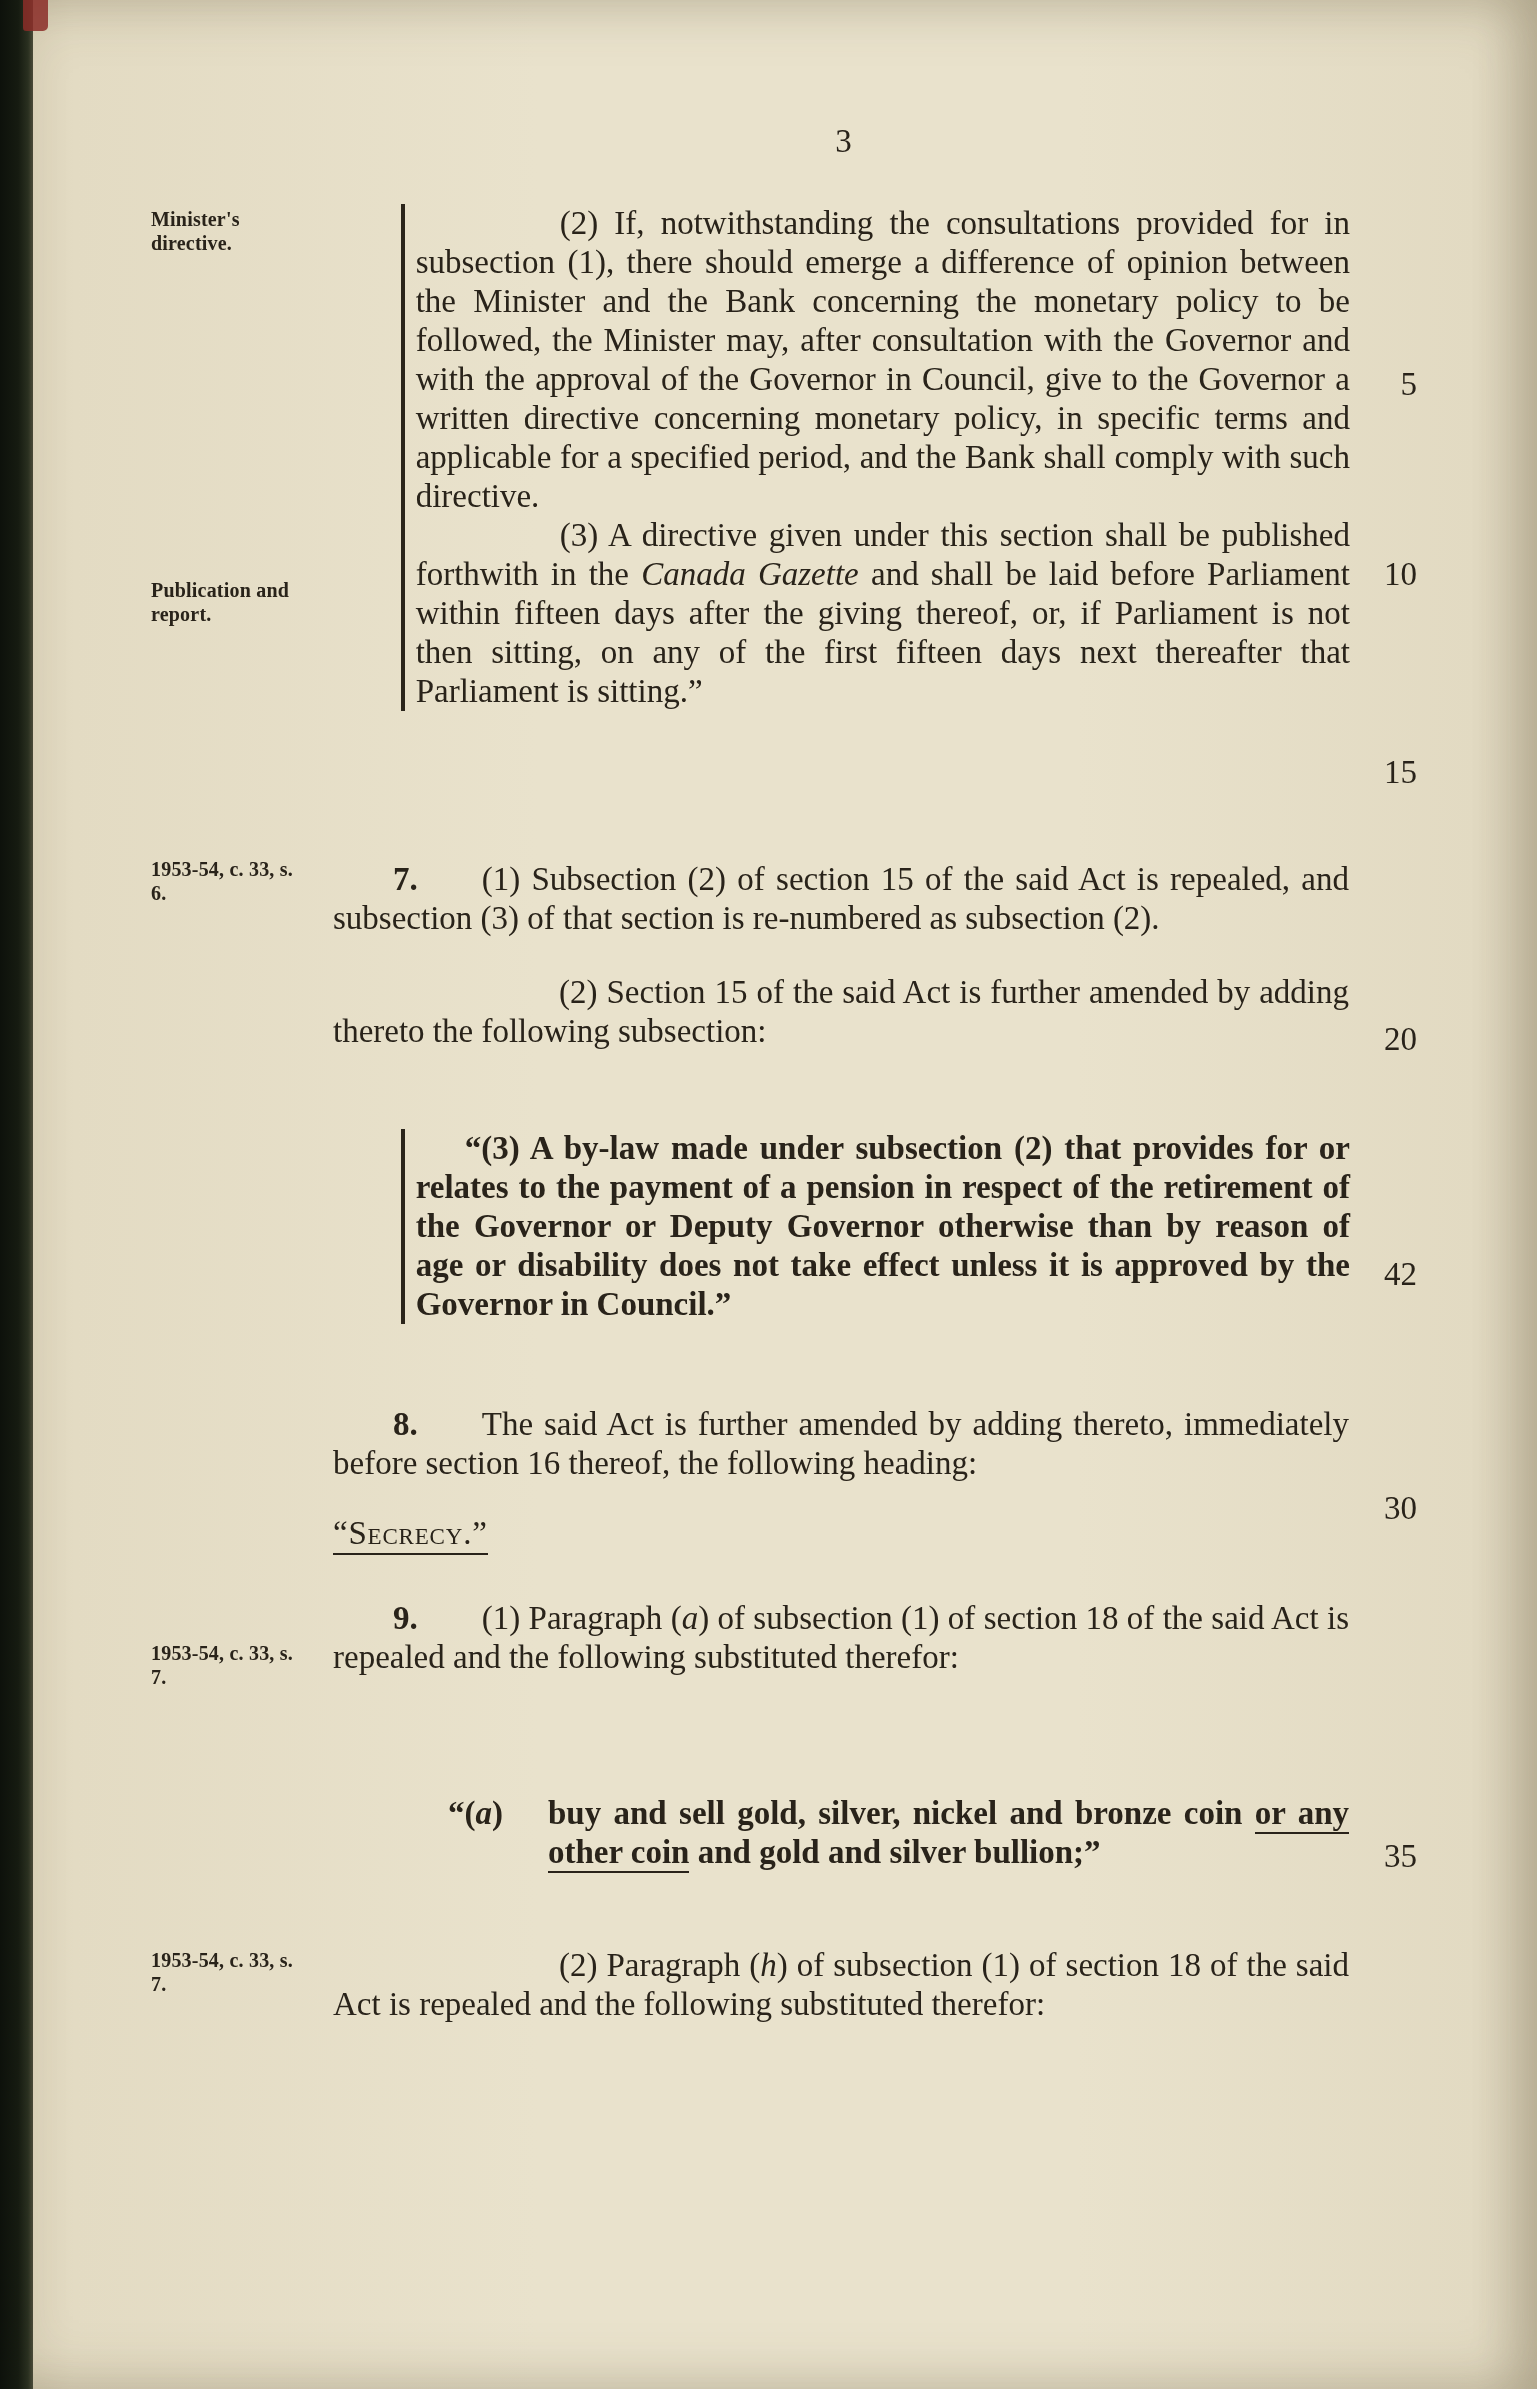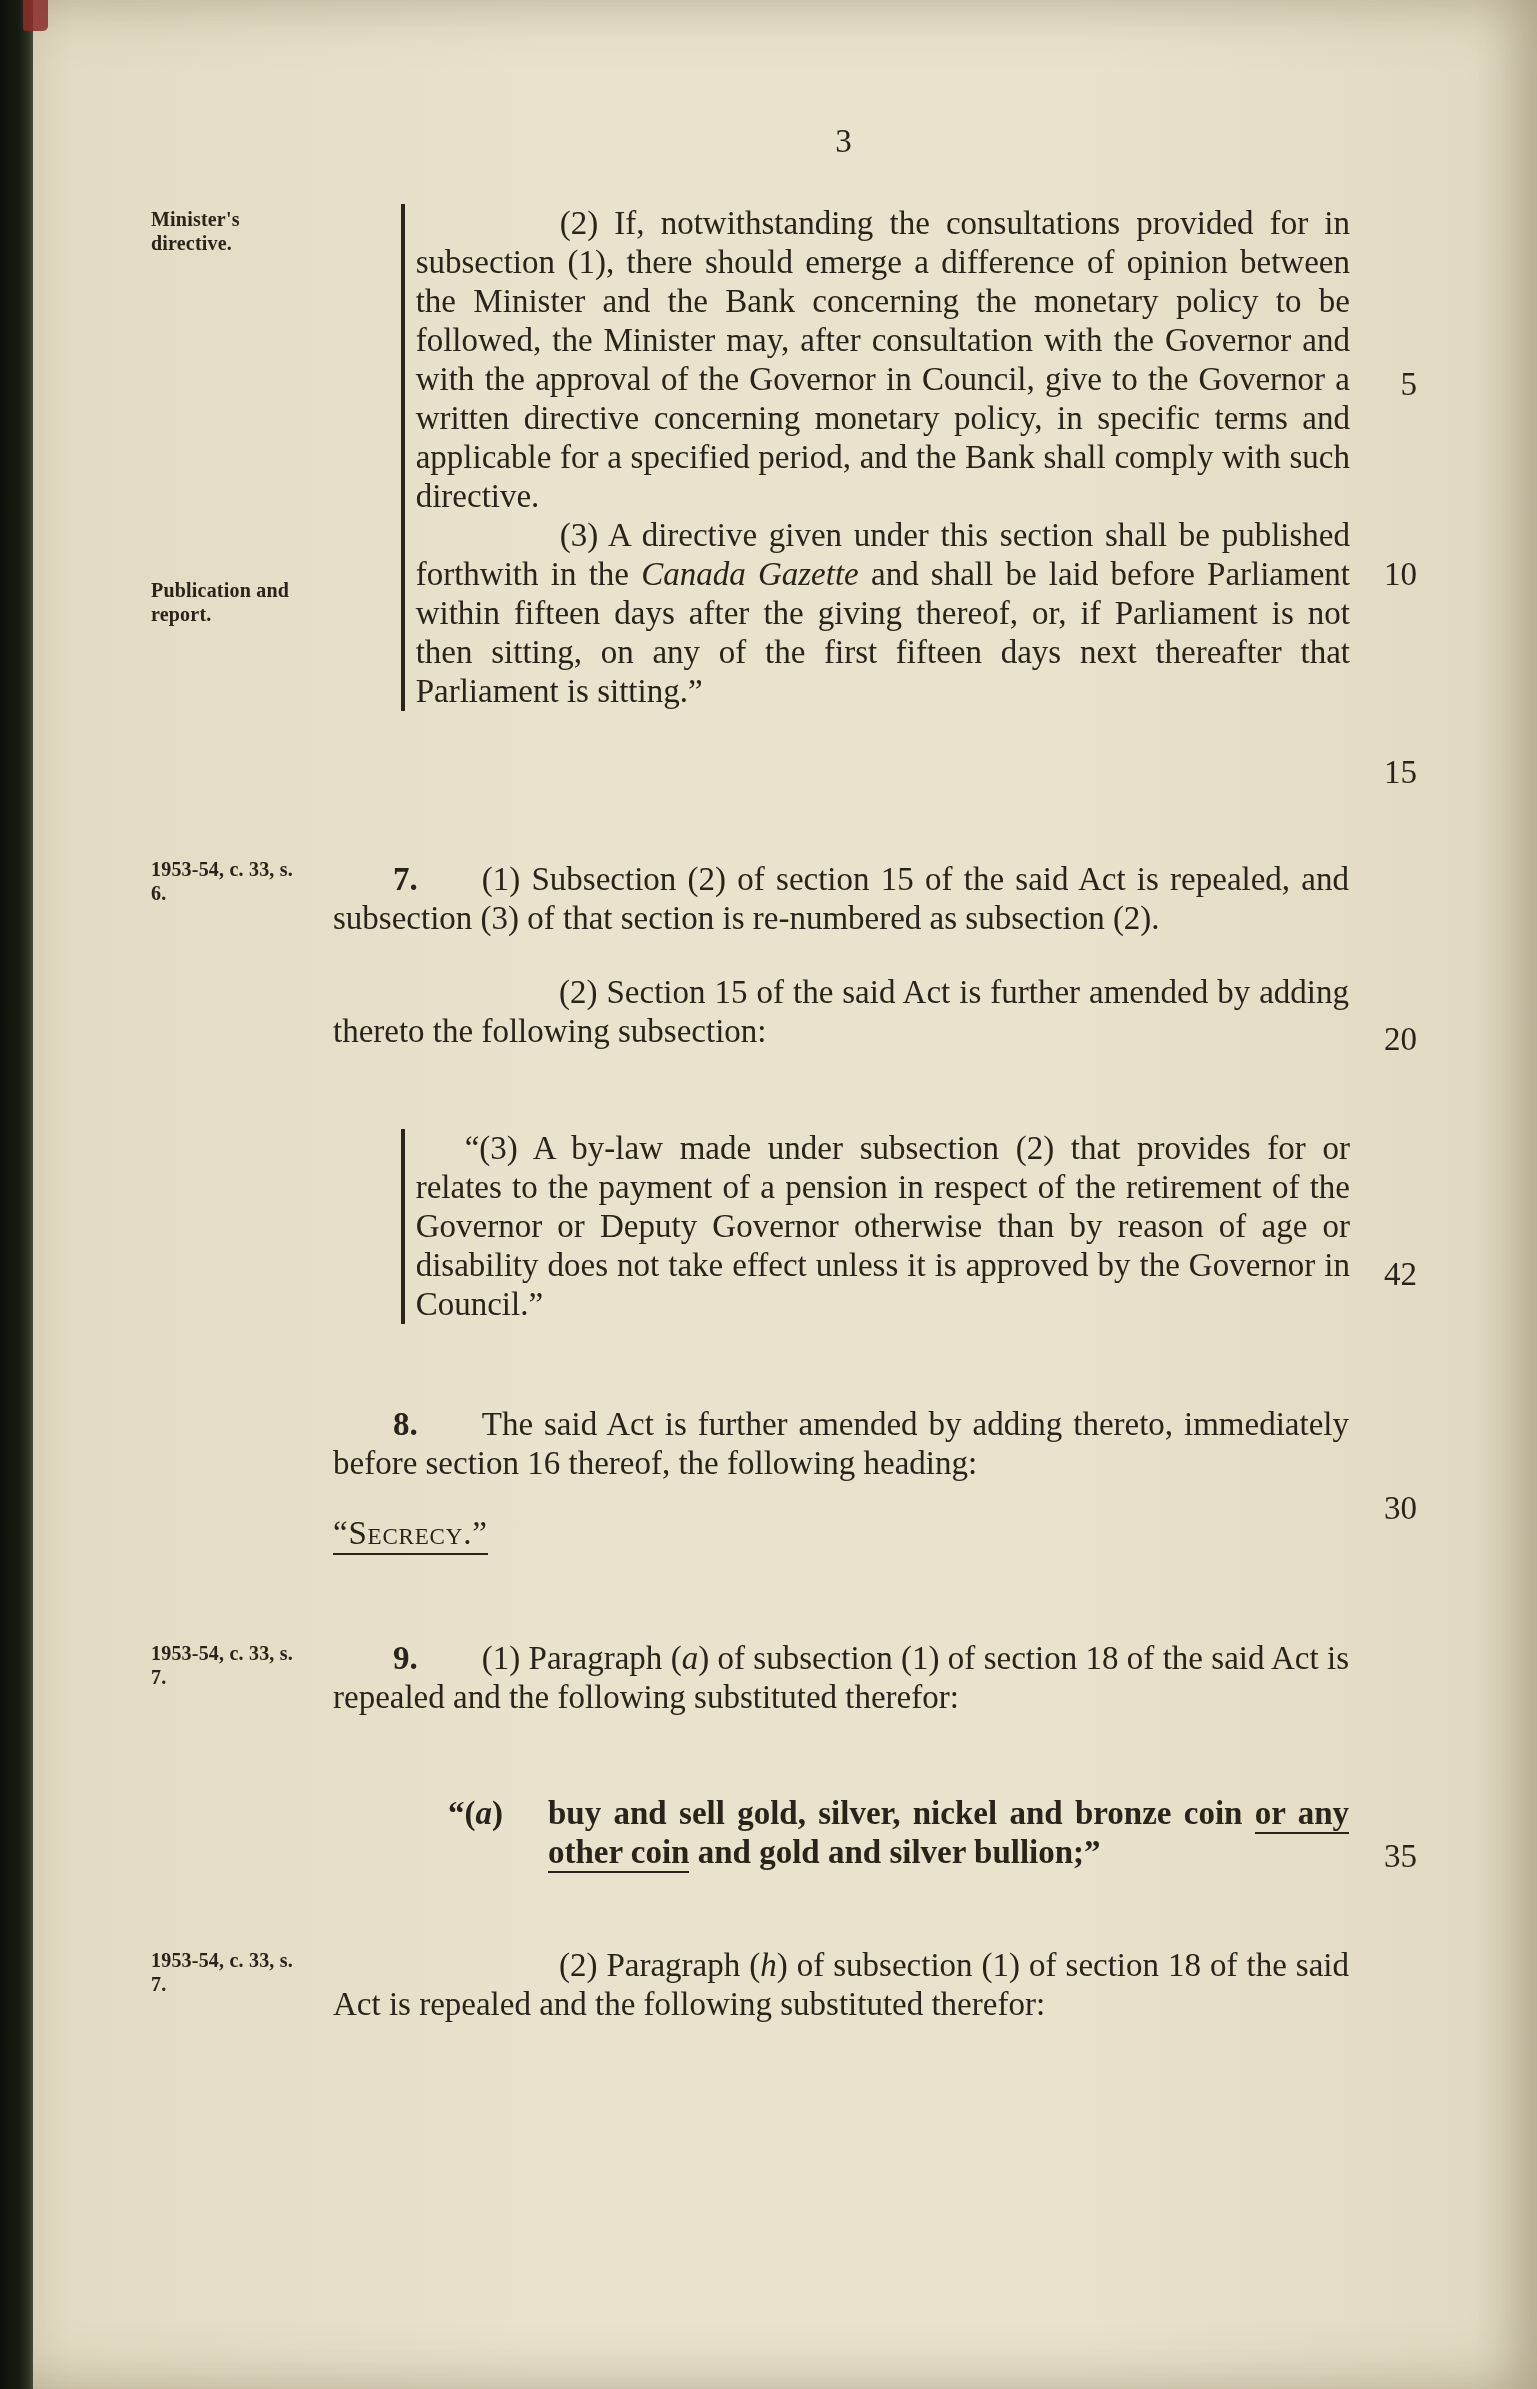--- a/index.html
+++ b/index.html
@@ -29,21 +29,21 @@
 
   .block { position:absolute; left:333px; width:1016px;
     font-size:33px; line-height:39px; text-align:justify; }
 
   .quote { position:absolute; left:401px; width:949px;
     font-size:33px; line-height:39px; text-align:justify;
     border-left:4.1px solid #2b251b; padding-left:10.7px; }
 
   .para { margin:0; }
   .ind-lg  { text-indent:144px; }  
-  .ind-sm  { text-indent:49px;  }  
+  .ind-sm  { text-indent:49px;font-weight:bold;  }  
   .ind-sec { text-indent:60px;  }  
   .ind-std { text-indent:226px; }  
   .mt { margin-top:35px; }
 
   .secnum { font-weight:bold; margin-right:64px; }
 
   .item-a { position:absolute; left:448px; width:901px;
     font-size:33px; line-height:39px; text-align:justify;
     padding-left:100px; text-indent:-100px;font-weight:bold; }
   .item-label { display:inline-block; width:100px; text-indent:0; }
@@ -84,21 +84,21 @@
 
   <div class="quote" style="top:1129px">
     <p class="para ind-sm"><span>“(3) A by-law made under subsection (2) that provides for or relates to the payment of a pension in respect of the retirement of the Governor or Deputy Governor otherwise than by reason of age or disability does not take effect unless it is approved by the Governor in Council.”</span></p>
   </div>
 
   <div class="block" style="top:1405px">
     <p class="para ind-sec"><span class="secnum">8.</span><span>The said Act is further amended by adding thereto, immediately before section 16 thereof, the following heading:</span></p>
     <p class="para secrecy-wrap"><span class="secrecy">“Secrecy.”</span></p>
   </div>
 
-  <div class="block" style="top:1639px">
+  <div class="block" style="top:1599px">
     <p class="para ind-sec"><span class="secnum">9.</span><span>(1) Paragraph (</span><i>a</i><span>) of subsection (1) of section 18 of the said Act is repealed and the following substituted therefor:</span></p>
   </div>
 
   <p class="item-a para" style="top:1794px"><span class="item-label"><span>“(</span><i>a</i><span>)</span></span><span>buy and sell gold, silver, nickel and bronze coin </span><span class="u">or any other coin</span><span> and gold and silver bullion;”</span></p>
 
   <div class="block" style="top:1946px">
     <p class="para ind-std"><span>(2) Paragraph (</span><i>h</i><span>) of subsection (1) of section 18 of the said Act is repealed and the following substituted therefor:</span></p>
   </div>
 
   <div class="lnum" style="top:365px">5</div>

